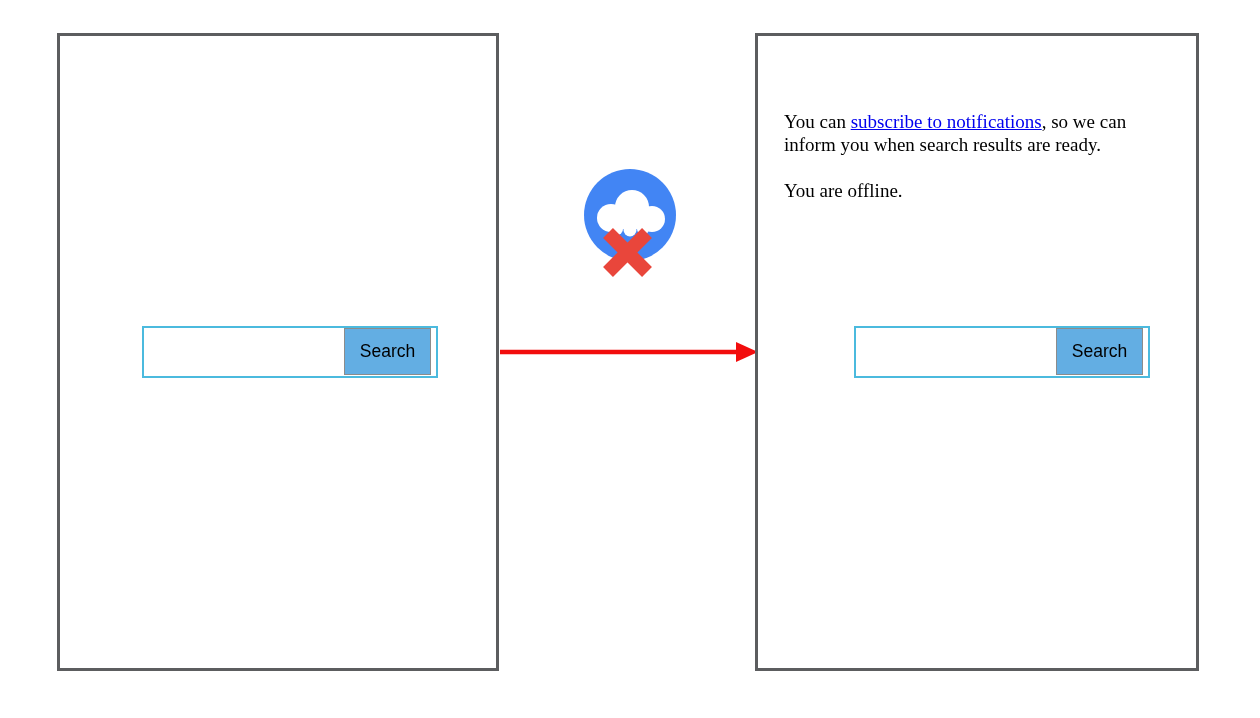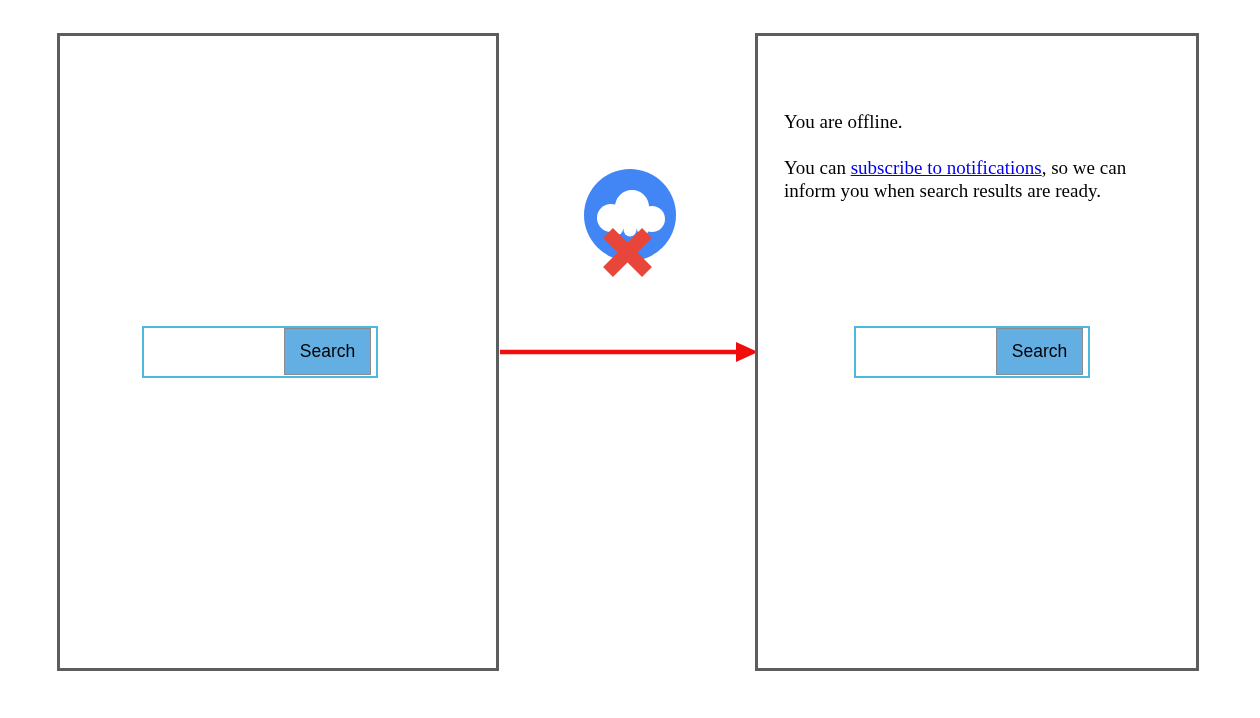--- a/index.html
+++ b/index.html
@@ -21,21 +21,21 @@
     border: 3px solid #5c5d5f;
     background: #ffffff;
     box-sizing: border-box;
   }
   #frame-left  { left: 57px;  width: 442px; }
   #frame-right { left: 755px; width: 444px; }
 
   .searchbar {
     position: absolute;
     top: 290px;
-    width: 236px;
+    width: 296px;
     height: 52px;
     border: 2px solid #4bbade;
     background: #ffffff;
     box-sizing: border-box;
   }
   #frame-left  .searchbar { left: 82px; }
   #frame-right .searchbar { left: 96px; }
 
   .searchbar input {
     position: absolute;
@@ -121,24 +121,24 @@
 </svg>
 
 <svg class="arrow-svg" width="262" height="26" viewBox="0 0 262 26">
   <line x1="2" y1="13" x2="240" y2="13" stroke="#f20d0d" stroke-width="4.5"></line>
   <polygon points="238,3 260,13 238,23" fill="#f20d0d"></polygon>
 </svg>
 
 <div class="frame" id="frame-right">
   <div class="offline-text">
     <p>
-      <span>You are offline.</span>
+      <span>You can </span><a href="#">subscribe to notifications</a><span>, so we can</span><br>
+      <span>inform you when search results are ready.</span>
     </p>
     <p>
-      <span>You can </span><a href="#">subscribe to notifications</a><span>, so we can</span><br>
-      <span>inform you when search results are ready.</span>
+      <span>You are offline.</span>
     </p>
   </div>
   <div class="searchbar">
     <input type="text" value="" style="">
     <button type="button">Search</button>
   </div>
 </div>
 
 </body></html>

